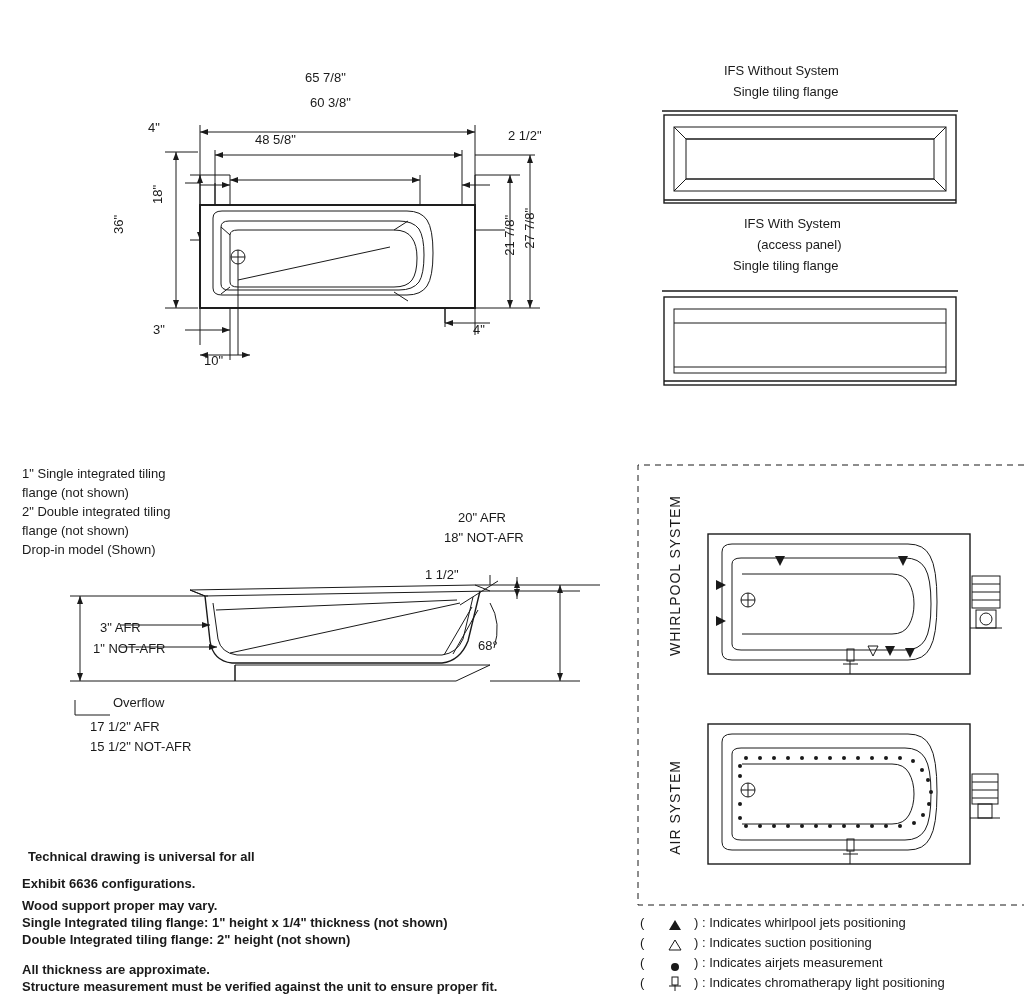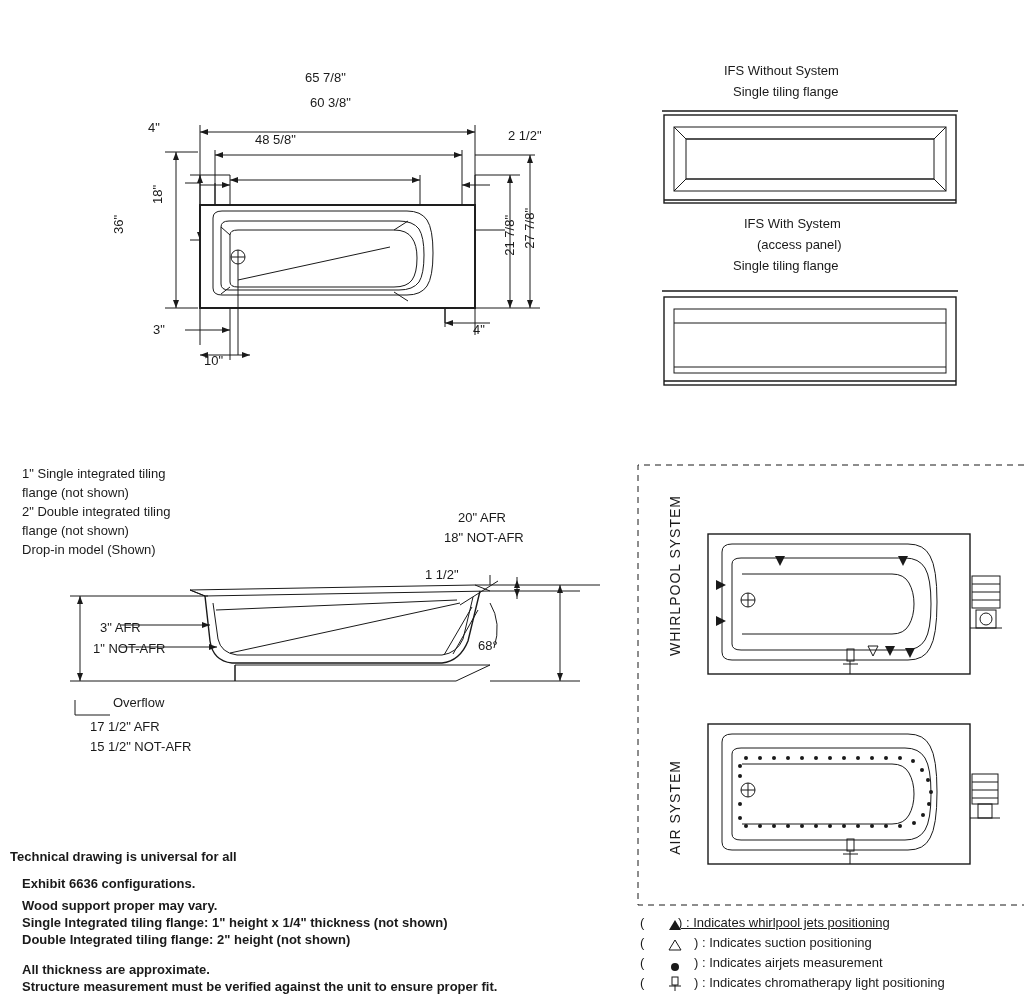--- a/index.html
+++ b/index.html
@@ -230,21 +230,21 @@
     </g>
     <g fill="#1a1a1a">
       <polygon points="60,41 57,49 63,49"></polygon>
       <polygon points="60,126 57,118 63,118"></polygon>
       <polygon points="190,70 182,67 182,73"></polygon>
       <polygon points="197,92 189,89 189,95"></polygon>
     </g>
   </svg>
 </div>
 
-<div class="lbl b" style="left:10px;top:849px;">Technical drawing is universal for all</div>
+<div class="lbl b" style="left:28px;top:849px;">Technical drawing is universal for all</div>
 <div class="lbl b" style="left:22px;top:866px;margin-top:10px;">Exhibit 6636 configurations.</div>
 <div class="lbl b" style="left:22px;top:898px;">Wood support proper may vary.</div>
 <div class="lbl b" style="left:22px;top:915px;">Single Integrated tiling flange: 1" height x 1/4" thickness (not shown)</div>
 <div class="lbl b" style="left:22px;top:932px;">Double Integrated tiling flange: 2" height (not shown)</div>
 <div class="lbl b" style="left:22px;top:962px;">All thickness are approximate.</div>
 <div class="lbl b" style="left:22px;top:979px;">Structure measurement must be verified against the unit to ensure proper fit.</div>
 
 <div class="abs" style="left:636px;top:463px;width:388px;height:444px;">
   <svg width="388" height="444" viewBox="0 0 388 444">
     <path d="M388,2 L2,2 L2,442 L388,442" class="stroke thin dash"></path>
@@ -361,21 +361,21 @@
 </div>
 
 <div class="abs" style="left:640px;top:913px;width:384px;">
   <div style="position:relative;height:20px;">
     <span class="lbl" style="left:0;top:2px;">(</span>
     <span class="abs" style="left:28px;top:6px;">
       <svg width="14" height="12">
           <polygon points="1,11 13,11 7,1" fill="#1a1a1a"></polygon>
         </svg>
     </span>
-    <span class="lbl" style="left:38px;top:2px;text-decoration:underline;">) : Indicates whirlpool jets positioning</span>
+    <span class="lbl" style="left:54px;top:2px;">) : Indicates whirlpool jets positioning</span>
   </div>
   <div style="position:relative;height:20px;">
     <span class="lbl" style="left:0;top:2px;">(</span>
     <span class="abs" style="left:28px;top:6px;">
       <svg width="14" height="12">
           <polygon points="1,11 13,11 7,1" fill="none" stroke="#1a1a1a" stroke-width="1"></polygon>
         </svg>
     </span>
     <span class="lbl" style="left:54px;top:2px;">) : Indicates suction positioning</span>
   </div>

